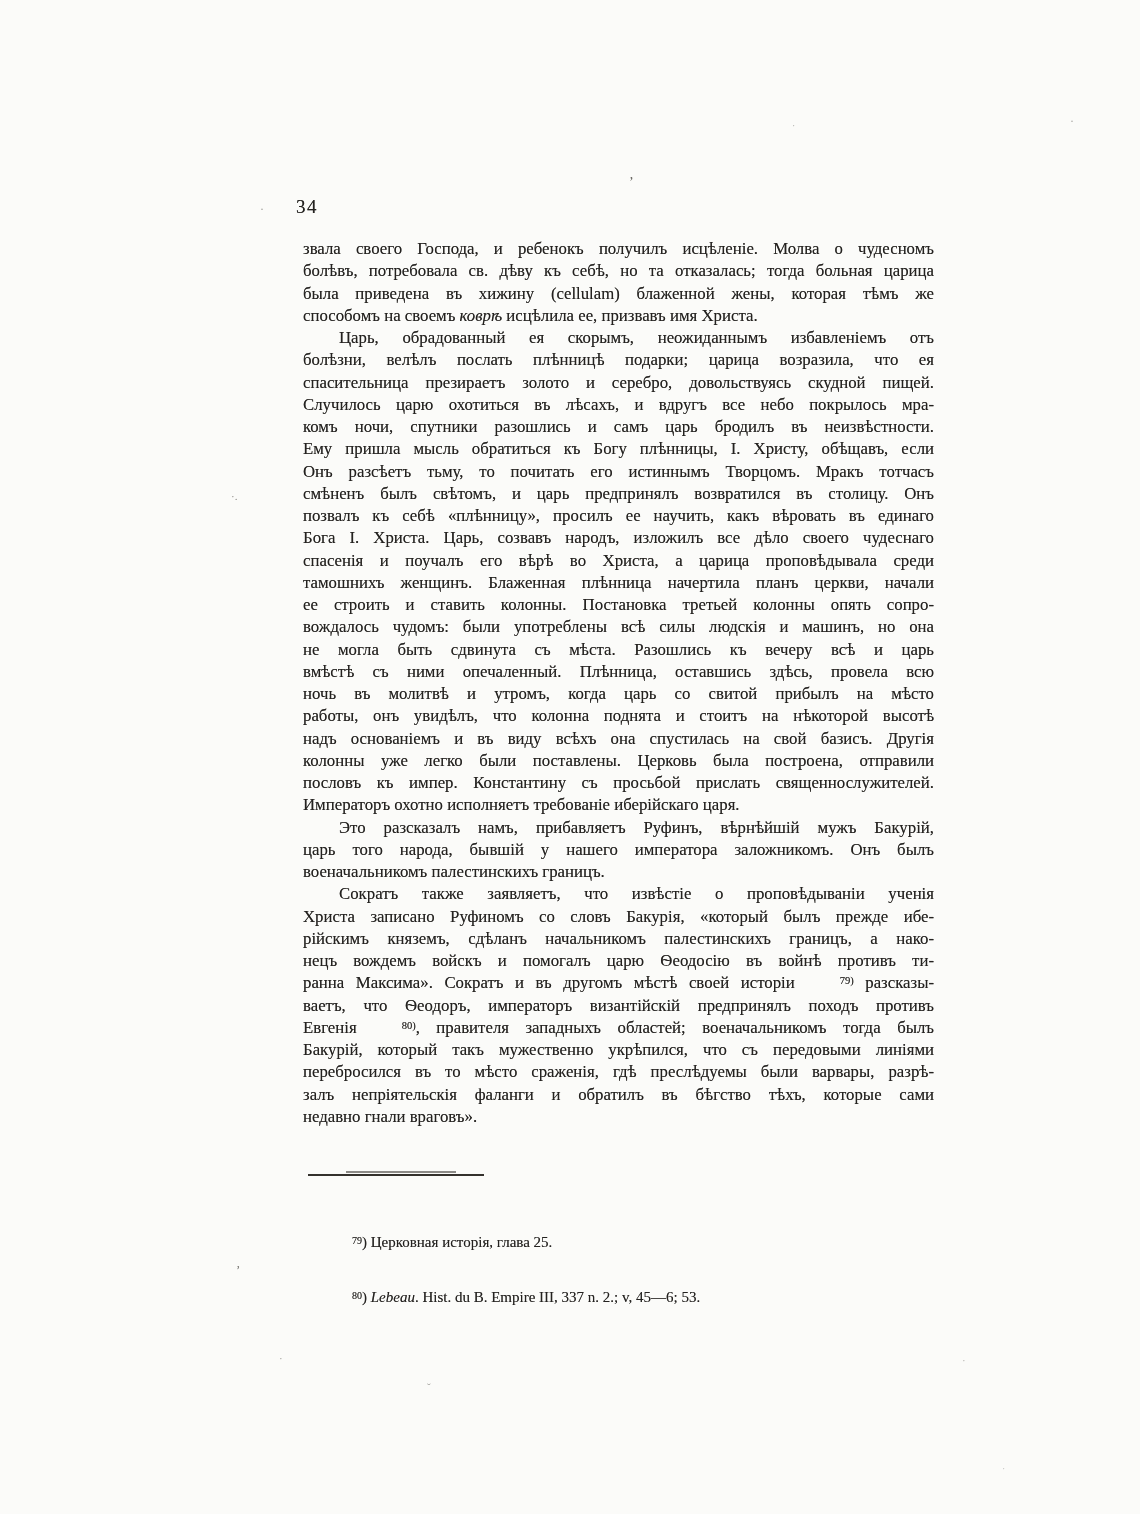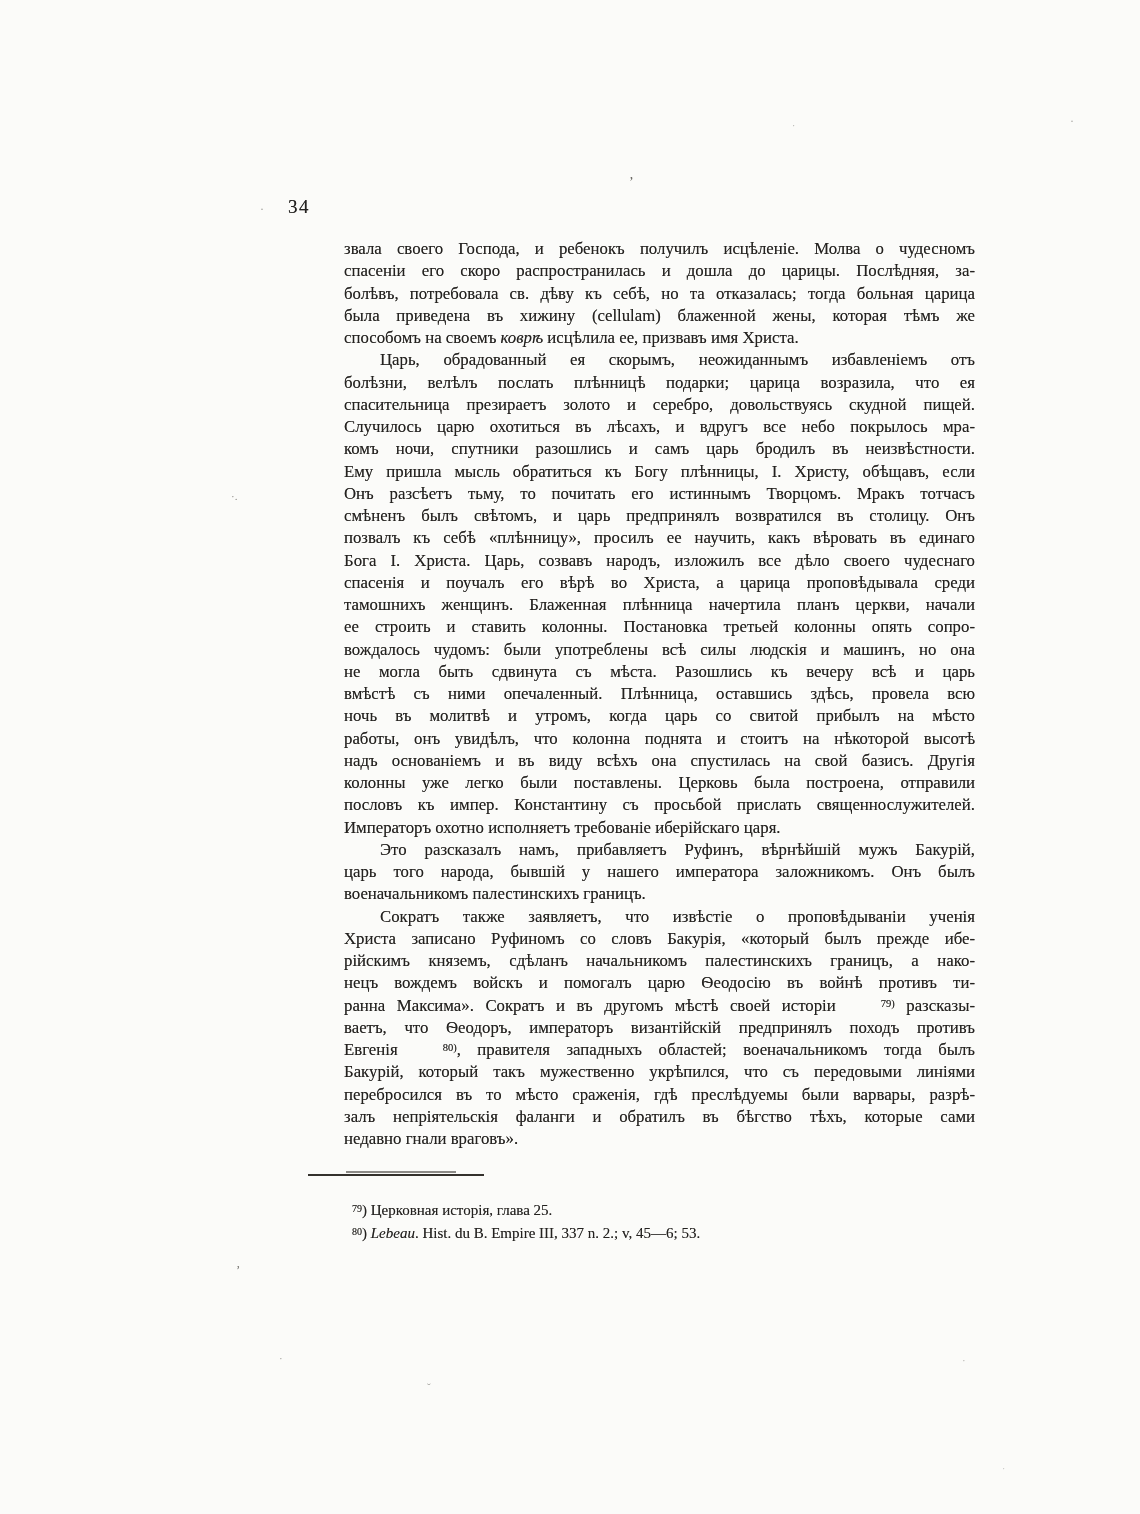--- a/index.html
+++ b/index.html
@@ -6,28 +6,27 @@
   body{
     width:1140px;height:1514px;
     background:#fbfbf9;
     position:relative;
     font-family:"Liberation Serif","DejaVu Serif",serif;
     color:#242220;
     overflow:hidden;
   }
   .page{position:absolute;inset:0;}
   .page-number{
-    position:absolute;left:288px;top:196px;
+    position:absolute;left:296px;top:196px;
     font-size:19px;letter-spacing:1.5px;
     text-shadow:0 0 .4px rgba(20,20,20,.55);
   }
   .body-text{
     position:absolute;left:303px;top:238px;width:631px;
     text-shadow:0 0 .45px rgba(25,23,20,.5);
-    margin-left:41px;
   }
   .para{margin:0;padding:0;}
   .line{
     height:22.25px;line-height:22.25px;
     font-size:16.8px;
     text-align:justify;text-align-last:justify;
     overflow:visible;
   }
   .line.last{text-align-last:left;}
   .line.indent{text-indent:36px;}
@@ -40,36 +39,35 @@
   .fn-rule:after{
     content:"";position:absolute;left:38px;top:-3px;width:110px;height:1.5px;
     background:rgba(50,46,42,.55);
   }
   .footnotes{
     position:absolute;left:303px;top:1199px;width:640px;
     text-shadow:0 0 .4px rgba(25,23,20,.45);
   }
   .footnote{
     padding-left:49px;height:23px;line-height:23px;
-    font-size:15px;text-align:left;
+    font-size:15px;text-align:left;margin-top:32px;
   }
   .footnote sup{font-size:10px;line-height:0;vertical-align:3.5px;}
   .footnote i{font-style:italic;}
   .speckle{position:absolute;color:#3a3833;font-size:12px;line-height:1;pointer-events:none;}
 </style>
 </head>
 <body>
 
 <div class="page">
   <div class="page-number">34</div>
 
   <div class="body-text">
       <div class="para">
         <div class="line">звала своего Господа, и ребенокъ получилъ исцѣленіе. Молва о чудесномъ</div>
-        <div class="line">спасеніи его скоро распространилась и дошла до царицы. Послѣдняя, за-</div>
         <div class="line">болѣвъ, потребовала св. дѣву къ себѣ, но та отказалась; тогда больная царица</div>
         <div class="line">была приведена въ хижину (cellulam) блаженной жены, которая тѣмъ же</div>
         <div class="line last">способомъ на своемъ <i>коврѣ</i> исцѣлила ее, призвавъ имя Христа.</div>
       </div>
       <div class="para">
         <div class="line indent">Царь, обрадованный ея скорымъ, неожиданнымъ избавленіемъ отъ</div>
         <div class="line">болѣзни, велѣлъ послать плѣнницѣ подарки; царица возразила, что ея</div>
         <div class="line">спасительница презираетъ золото и серебро, довольствуясь скудной пищей.</div>
         <div class="line">Случилось царю охотиться въ лѣсахъ, и вдругъ все небо покрылось мра-</div>
         <div class="line">комъ ночи, спутники разошлись и самъ царь бродилъ въ неизвѣстности.</div>

